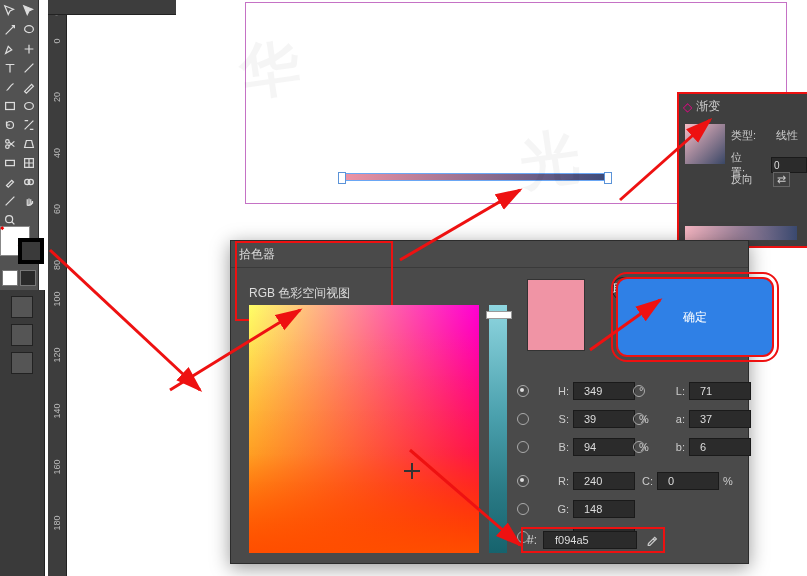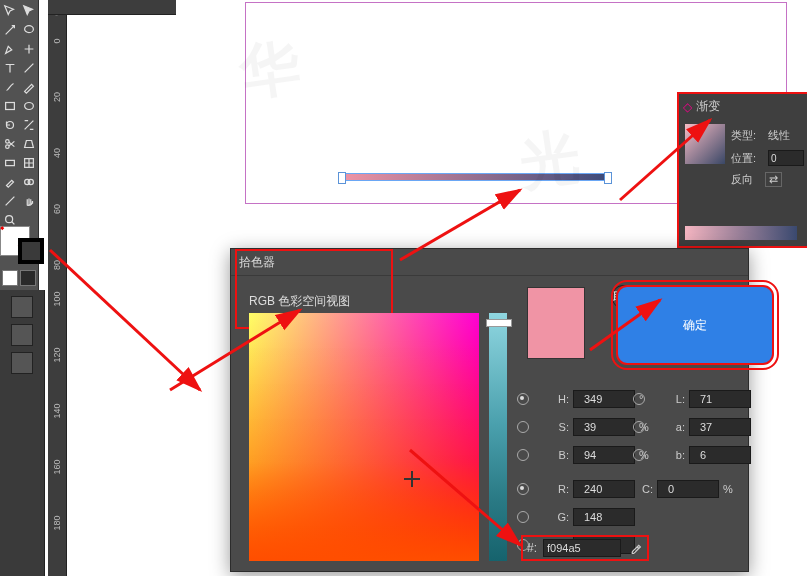--- a/index.html
+++ b/index.html
@@ -16,24 +16,24 @@
   .ruler-left{position:absolute;left:48px;top:0;width:18px;height:576px;background:#3d3d3d;border-right:1px solid #222}
   .ruler-left .tick{position:absolute;left:0;width:18px;font-size:9px;color:#bbb;text-align:center;transform:rotate(-90deg);transform-origin:center}
   .canvas{position:absolute;left:176px;top:0;width:631px;height:250px;background:#fff}
   .page-outline{position:absolute;left:245px;top:2px;width:540px;height:200px;border:1px solid #c572c5}
   .strip{position:absolute;left:341px;top:174px;width:268px;height:6px;background:linear-gradient(90deg,#f094a5,#3b4a7a);outline:1px solid #6aa7f5}
   .strip .h{position:absolute;top:-2px;width:6px;height:10px;background:#fff;border:1px solid #5b93d8}
   .strip .h.l{left:-3px}.strip .h.r{right:-3px}
   .grad-panel{position:absolute;right:0;top:92px;width:128px;height:152px;background:#3f3f3f;border:2px solid #e11;border-right:none;color:#ccc}
   .grad-panel .tab{position:absolute;top:4px;left:4px;display:flex;align-items:center;gap:4px;font-size:12px}
   .grad-panel .preview{position:absolute;left:6px;top:30px;width:40px;height:40px;background:linear-gradient(135deg,#f7bcc5,#394766)}
-  .grad-panel .row{position:absolute;left:52px;display:flex;align-items:center;gap:12px;font-size:11px}
+  .grad-panel .row{position:absolute;left:52px;display:flex;align-items:center;gap:20px;font-size:11px}
   .grad-panel input{width:30px;height:14px;background:#2b2b2b;border:1px solid #1a1a1a;color:#ddd;font-size:10px;padding:0 2px}
   .grad-bar{position:absolute;left:6px;bottom:6px;width:112px;height:14px;background:linear-gradient(90deg,#f5b5c1,#3a496f)}
-  .picker{position:absolute;left:230px;top:248px;width:517px;height:322px;background:#4a4a4a;border:1px solid #2c2c2c;box-shadow:0 4px 18px rgba(0,0,0,.4)}
+  .picker{position:absolute;left:230px;top:240px;width:517px;height:322px;background:#4a4a4a;border:1px solid #2c2c2c;box-shadow:0 4px 18px rgba(0,0,0,.4)}
   .picker .titlebar{height:26px;background:#4a4a4a;display:flex;align-items:center;padding:0 8px;color:#ddd;border-bottom:1px solid #3a3a3a}
   .picker .annot{position:absolute;left:4px;top:0;width:154px;height:76px;border:2px solid #e11;pointer-events:none}
   .picker .subtitle{position:absolute;left:18px;top:44px;color:#ddd}
   .grad-field{position:absolute;left:18px;top:64px;width:230px;height:248px;background:linear-gradient(to right,#ffff66,#ff00d4),linear-gradient(to top,#ff6a00,rgba(255,255,255,0));background-blend-mode:multiply}
   .grad-field::before{content:"";position:absolute;inset:0;background:linear-gradient(to bottom,rgba(255,255,255,0) 0%,rgba(255,255,255,0) 10%,rgba(255,128,0,.15) 60%,#ff4e00 100%)}
   .cross{position:absolute;left:155px;top:158px;width:16px;height:16px;pointer-events:none}
   .cross::before,.cross::after{content:"";position:absolute;background:#333}
   .cross::before{left:7px;top:0;width:2px;height:16px}
   .cross::after{top:7px;left:0;height:2px;width:16px}
   .hue{position:absolute;left:258px;top:64px;width:18px;height:248px;background:linear-gradient(to bottom,#8fd6e0,#4aa0ad 45%,#2a7a85 75%,#16636d)}
@@ -47,21 +47,21 @@
   .fields{position:absolute;left:286px;top:140px;width:218px}
   .fcol{position:absolute;top:0;display:flex;flex-direction:column;gap:8px}
   .fcol.left{left:0}.fcol.right{left:116px}
   .frow{display:flex;align-items:center;gap:4px;height:20px}
   .frow label{width:34px;text-align:right;color:#ccc;font-size:11px}
   .frow input{width:40px;height:16px;background:#2b2b2b;border:1px solid #1a1a1a;color:#ddd;font-size:11px;padding:0 10px}
   .frow .unit{width:12px;color:#ccc;font-size:11px}
   .radio{width:10px;height:10px;border:1px solid #aaa;border-radius:50%;display:inline-block;position:relative;margin-right:2px}
   .radio.on::after{content:"";position:absolute;left:2px;top:2px;width:4px;height:4px;border-radius:50%;background:#ddd}
   .hex{position:absolute;left:290px;bottom:10px;display:flex;align-items:center;gap:6px;border:2px solid #e11;padding:2px 4px}
-  .hex input{width:70px;height:16px;background:#2b2b2b;border:1px solid #1a1a1a;color:#ddd;font-size:11px;padding:0 3px}
+  .hex input{width:70px;height:16px;background:#2b2b2b;border:1px solid #1a1a1a;color:#ddd;font-size:11px;padding:0 11px}
   .eyedrop{width:16px;height:16px;display:flex;align-items:center;justify-content:center}
   .eyedrop svg{width:13px;height:13px;stroke:#ccc;fill:none;stroke-width:1.5}
   .sm-panel{position:absolute;left:0;top:290px;width:44px;height:286px;background:#3a3a3a;border-right:1px solid #222}
   .sm-panel .ic{width:20px;height:20px;margin:6px auto;display:block;background:#555;border:1px solid #222}
   svg.arrow{position:absolute;pointer-events:none}
   
   .wm{position:absolute;color:rgba(0,0,0,.04);font-size:60px;font-weight:bold;transform:rotate(-8deg);pointer-events:none}
 </style>
 </head>
 <body>

